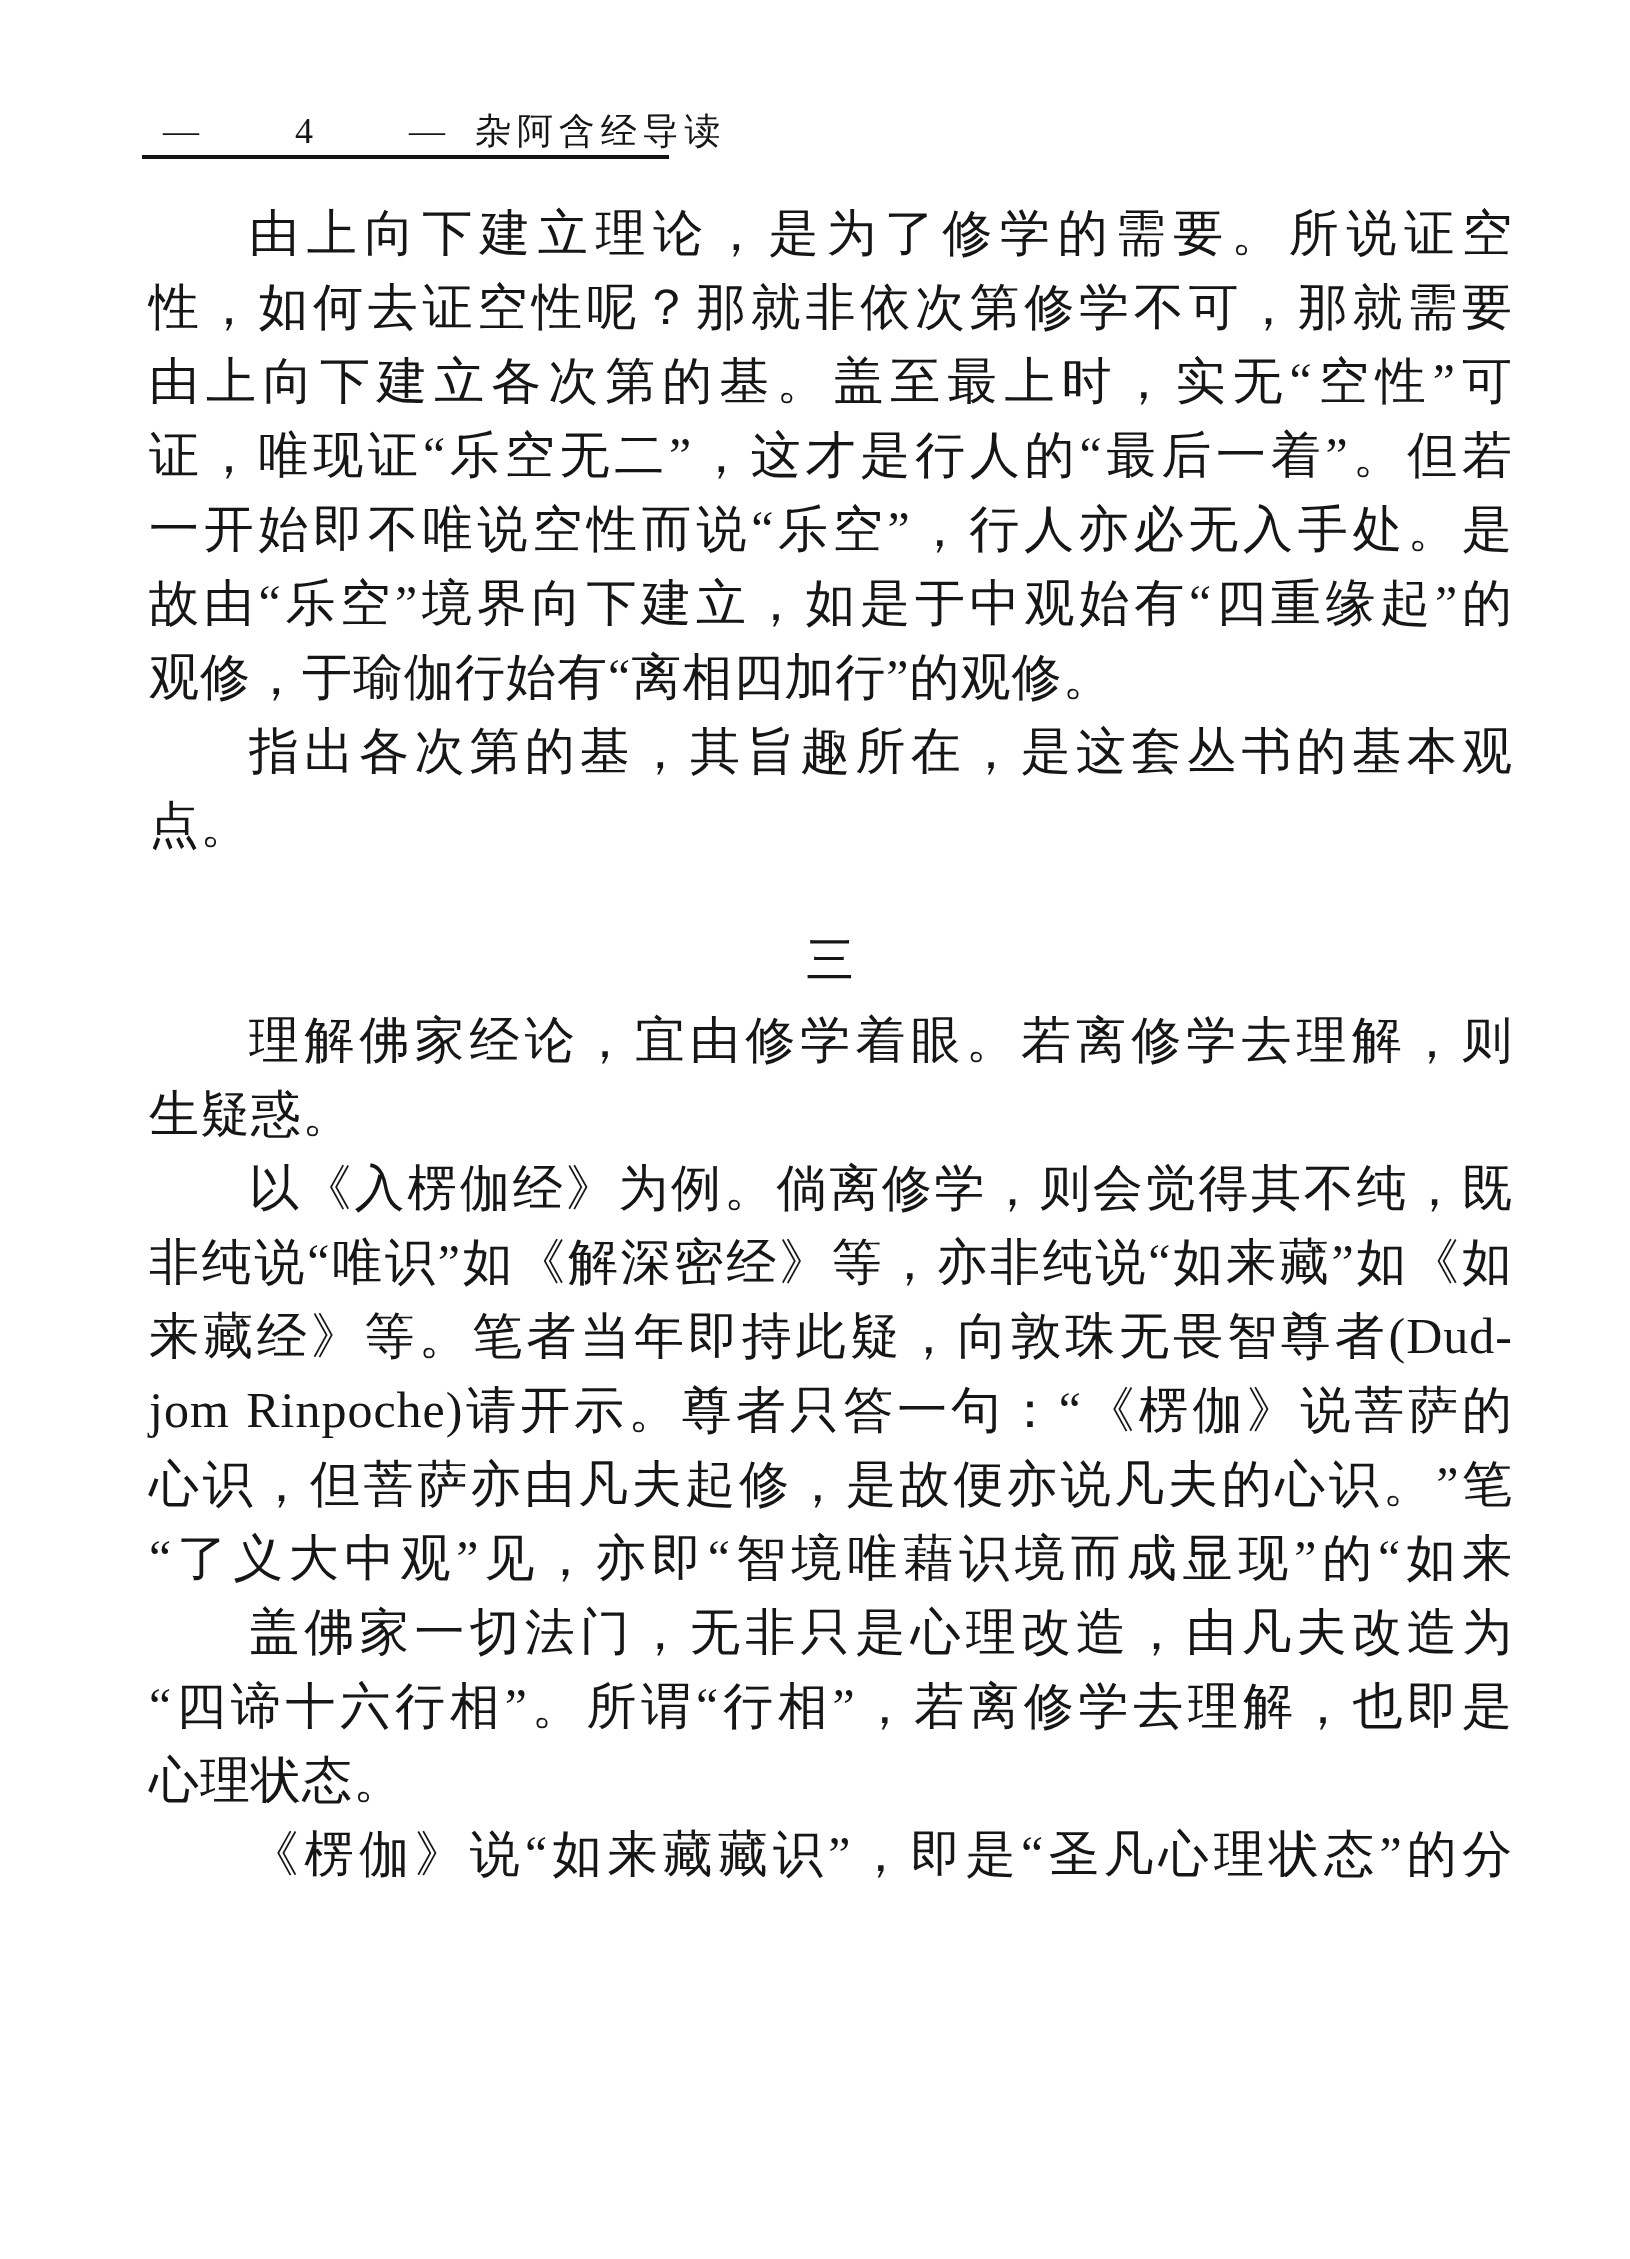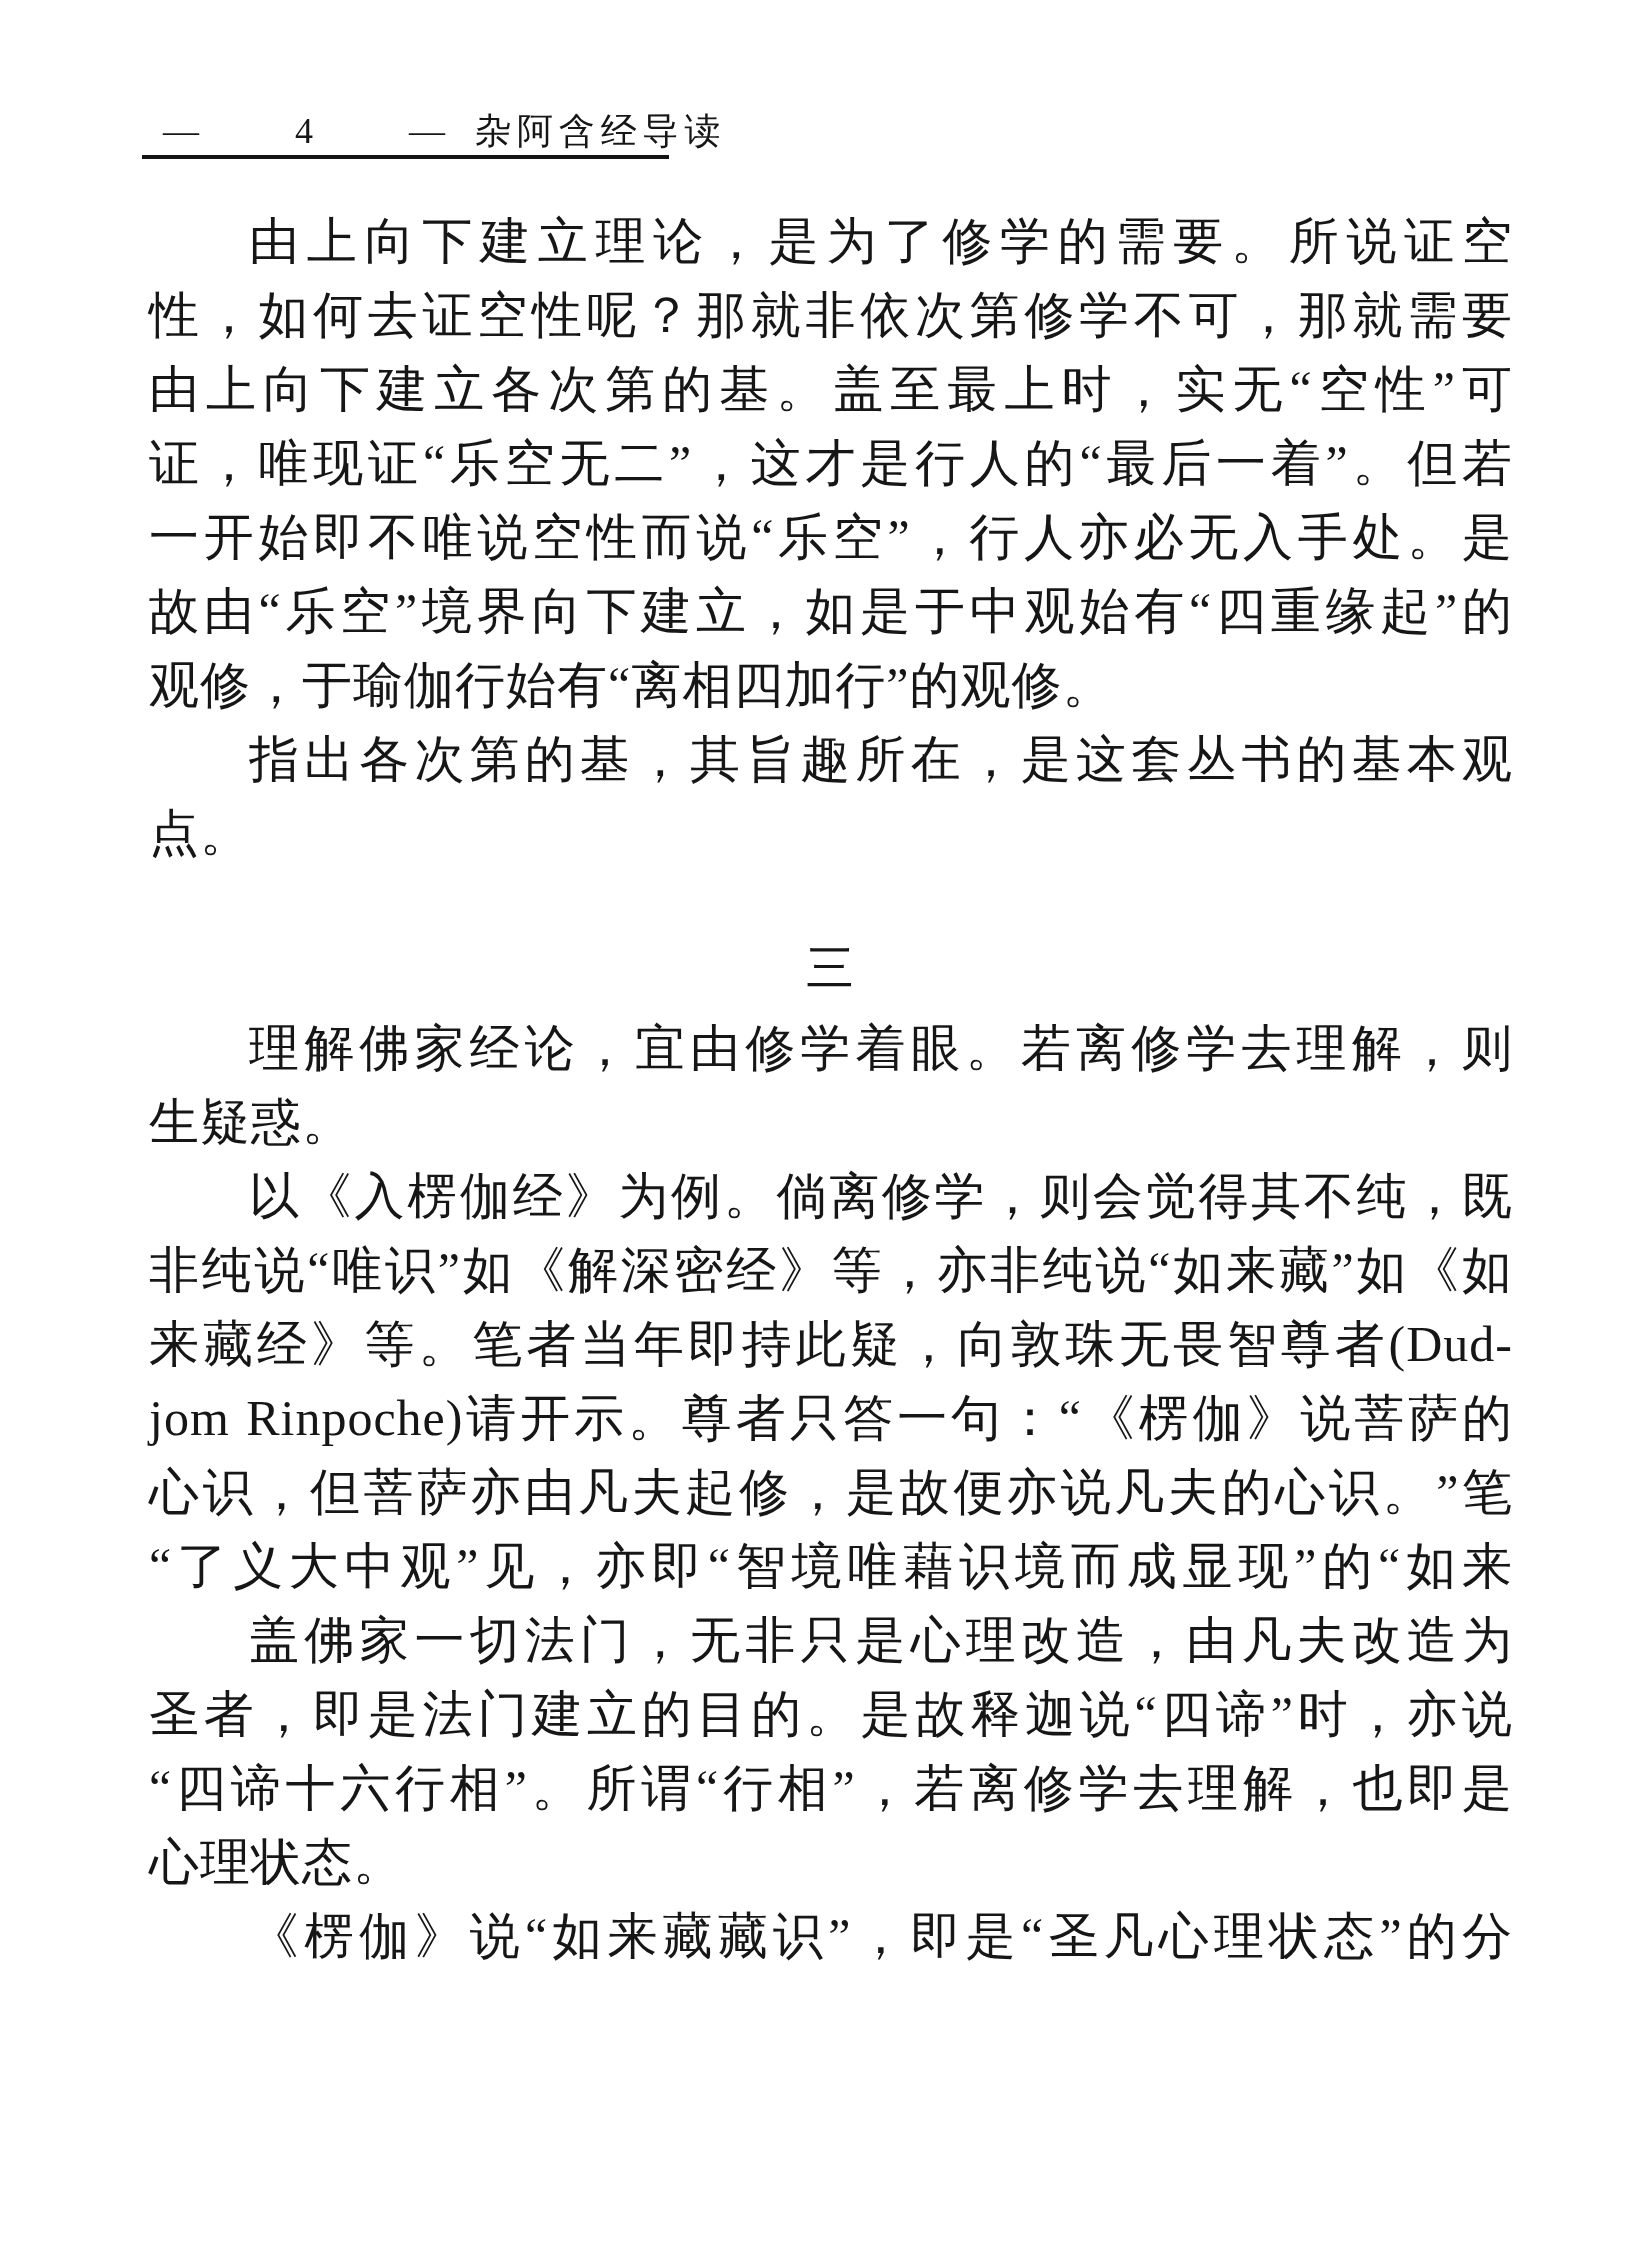--- a/index.html
+++ b/index.html
@@ -21,21 +21,21 @@
   }
   .running-header .dash{letter-spacing:0;}
   .running-header .pageno{margin:0 96px;}
   .running-header .booktitle{margin-left:30px;letter-spacing:5.9px;}
   .header-rule{
     position:absolute;top:155px;left:142px;
     width:527px;height:3.9px;background:#141414;
   }
   
   .text-body{
-    position:absolute;top:204px;left:149px;
+    position:absolute;top:196px;left:149px;
     width:1364px;
     font-size:50px;line-height:74px;
     letter-spacing:1px;
   }
   .line{min-height:74px;}
   .line.justify{
     text-align:justify;
     text-align-last:justify;
     text-justify:inter-character;
   }
@@ -73,20 +73,19 @@
       <div class="section-heading">三</div>
       <div class="line indent justify">理解佛家经论，宜由修学着眼。若离修学去理解，则</div>
       <div class="line">生疑惑。</div>
       <div class="line indent justify">以《入楞伽经》为例。倘离修学，则会觉得其不纯，既</div>
       <div class="line justify">非纯说“唯识”如《解深密经》等，亦非纯说“如来藏”如《如</div>
       <div class="line justify">来藏经》等。笔者当年即持此疑，向敦珠无畏智尊者(Dud-</div>
       <div class="line justify">jom Rinpoche)请开示。尊者只答一句：“《楞伽》说菩萨的</div>
       <div class="line justify">心识，但菩萨亦由凡夫起修，是故便亦说凡夫的心识。”笔</div>
       <div class="line justify">“了义大中观”见，亦即“智境唯藉识境而成显现”的“如来</div>
       <div class="line indent justify">盖佛家一切法门，无非只是心理改造，由凡夫改造为</div>
-      <div class="line justify">圣者，即是法门建立的目的。是故释迦说“四谛”时，亦说</div>
       <div class="line justify">“四谛十六行相”。所谓“行相”，若离修学去理解，也即是</div>
       <div class="line">心理状态。</div>
       <div class="line indent justify">《楞伽》说“如来藏藏识”，即是“圣凡心理状态”的分</div>
     </div>
 
 </div>
 
 
 </body></html>

